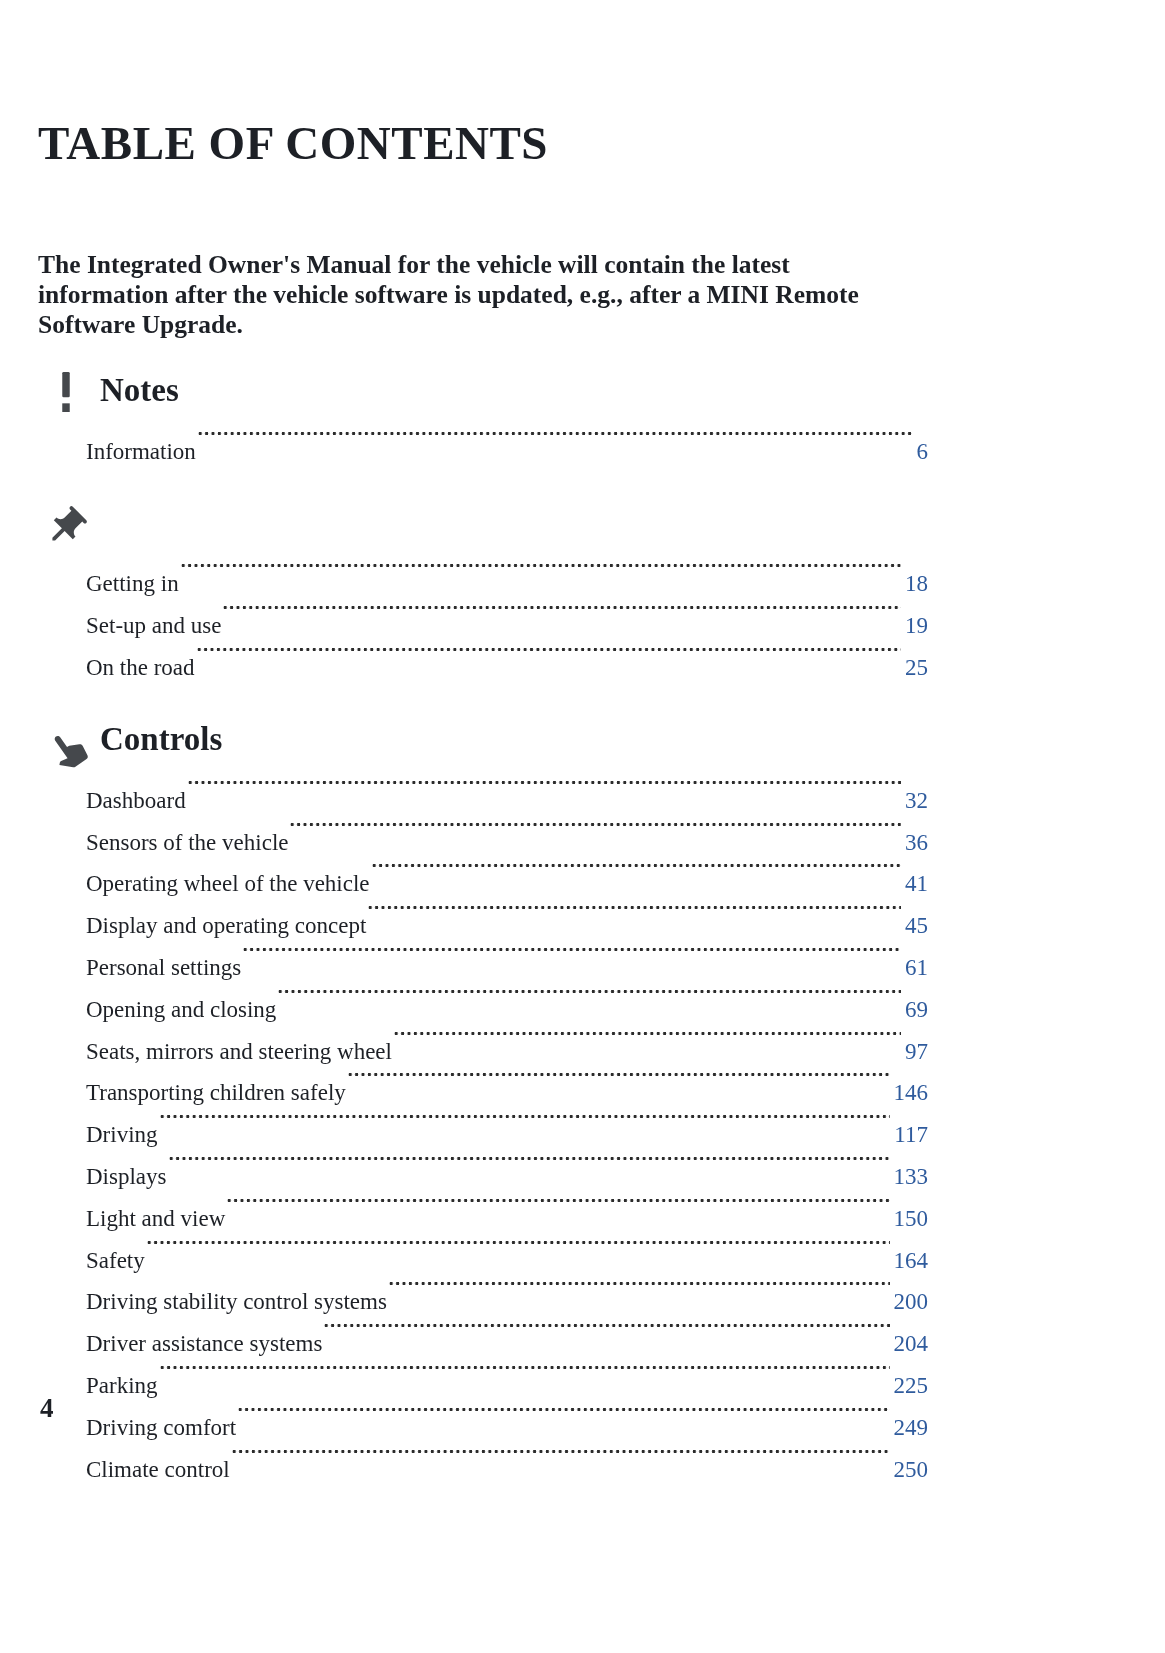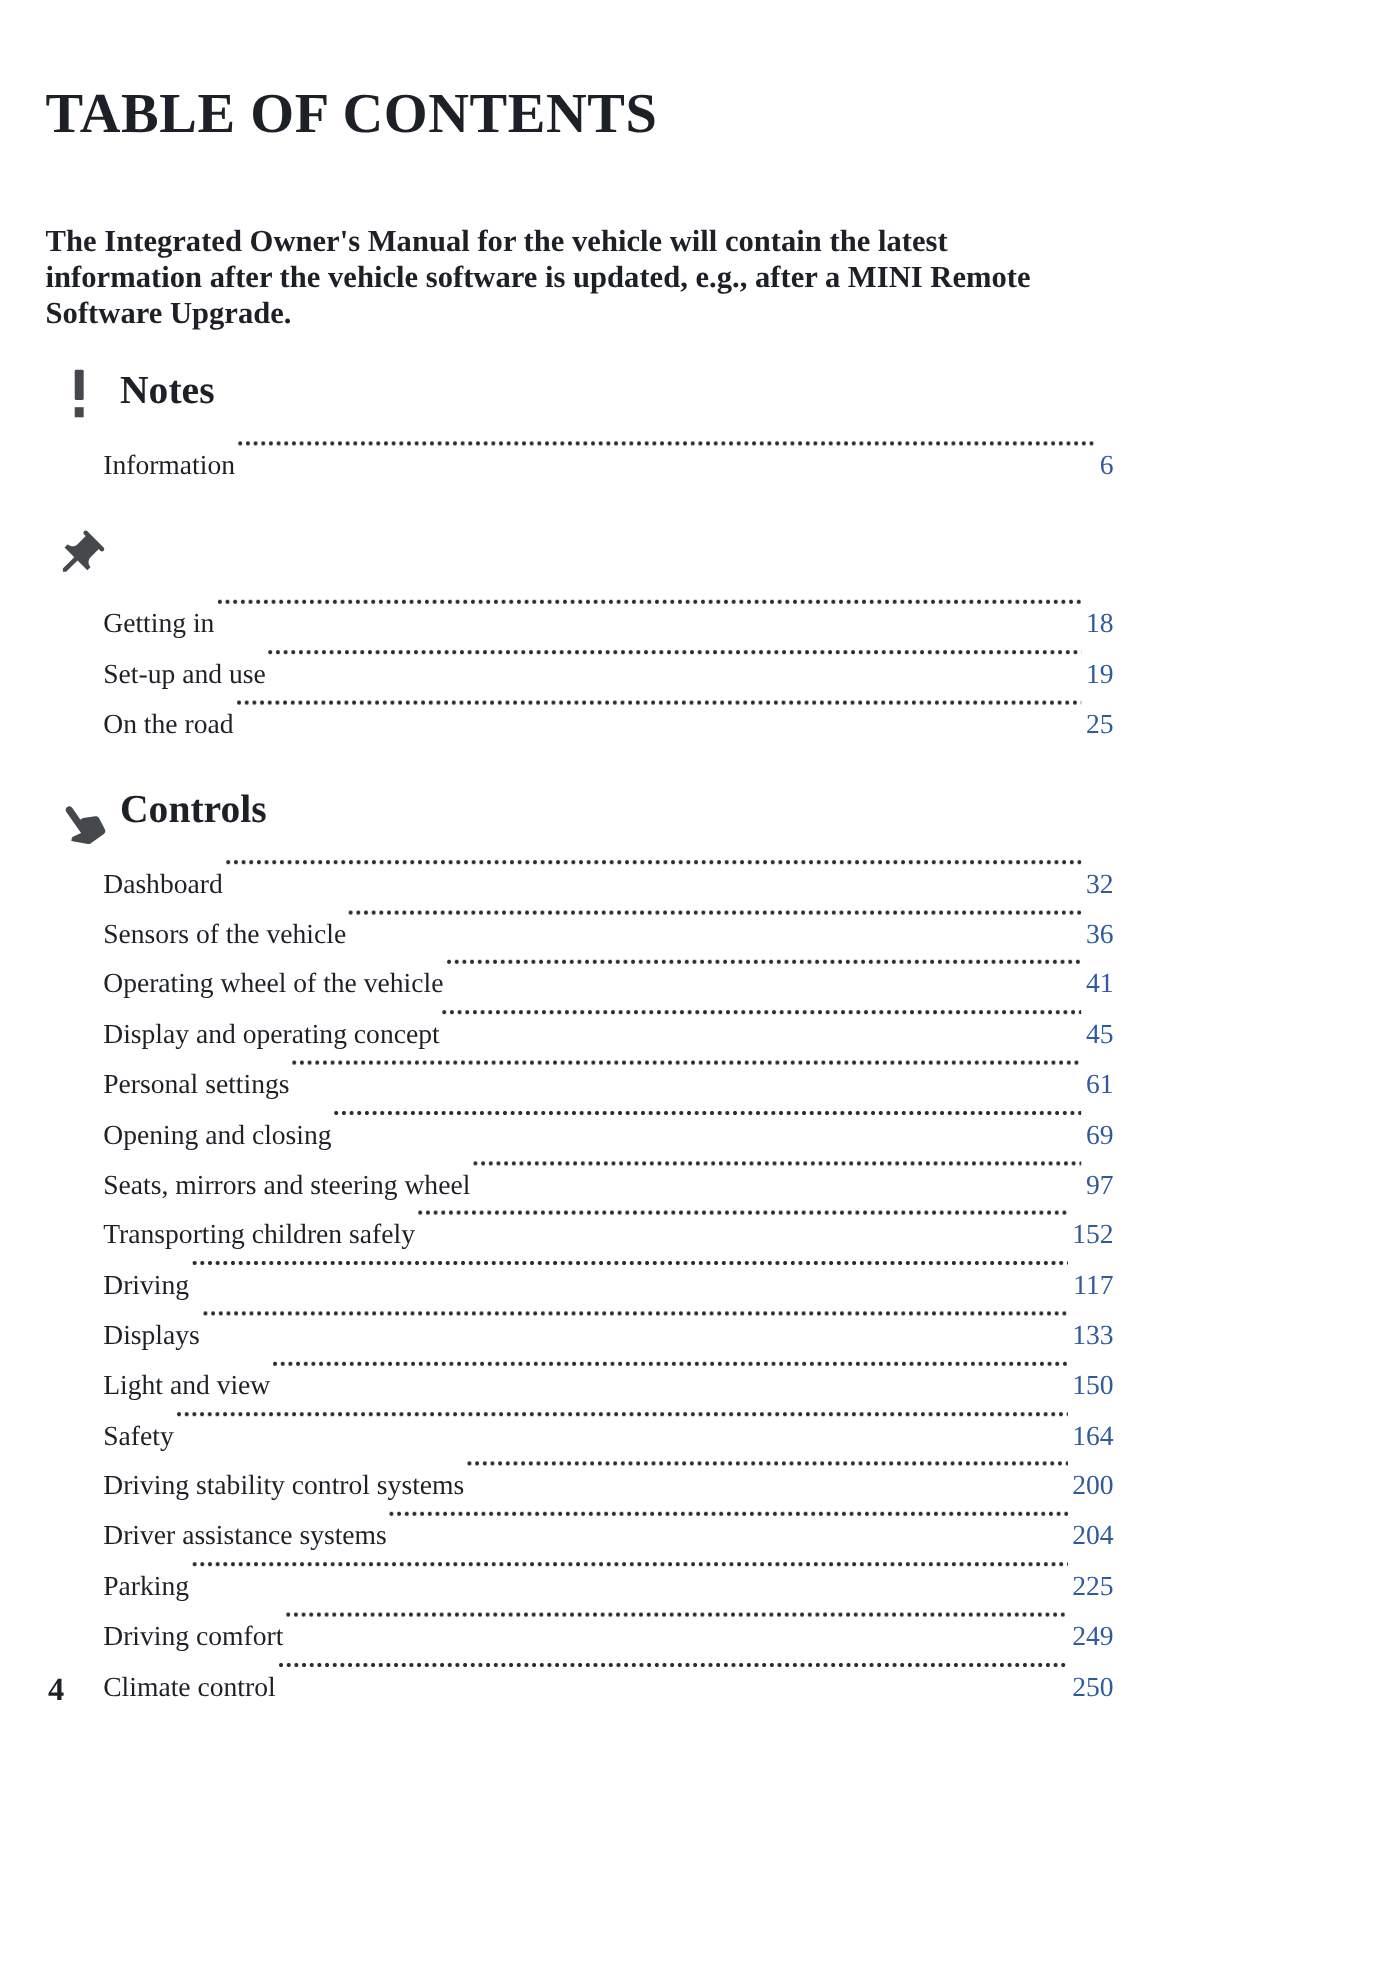--- a/index.html
+++ b/index.html
@@ -1,28 +1,28 @@
 <!DOCTYPE html>
 <html style="--blue: #2f5b9d; --icon: #45484c; --dot: #2b2b2b; --text: #1d2026;"><head>
 <meta charset="utf-8">
 <style>
   html,body { margin:0; padding:0; background:#ffffff; }
   .page {
     width:1165px; height:1480px; background:#ffffff; box-sizing:border-box;
-    padding:70px 237px 0 38px; position:relative;
+    padding:118px 237px 0 38px; position:relative;
     font-family:"Liberation Serif","DejaVu Serif",serif;
     color:var(--text,#1d2026);
     overflow:hidden;
   }
   h1.title {
     margin:0; font-size:47px; font-weight:bold; letter-spacing:.5px;
     color:var(--text,#171b21); line-height:1.1;
   }
   p.intro {
-    margin:64px 0 0 0; max-width:848px;
+    margin:80px 0 0 0; max-width:848px;
     font-weight:bold; font-size:25.5px; line-height:30px; color:var(--text,#1d2026);
   }
   #sections { margin-top:4px; }
   .section { margin-top:32px; }
   .sec-header { display:flex; align-items:flex-start; margin:0 0 7px 0; min-height:52px; }
   .icon { width:56px; display:flex; justify-content:center; align-items:center; flex:0 0 56px; }
   .icon svg { fill:var(--icon,#44474b); }
   .sec-label { font-size:33px; font-weight:bold; color:var(--text,#14171d); margin-left:6px; }
   .entries .row { display:flex; align-items:flex-start; font-size:23px; line-height:41.8px;margin-left:48px; }
   .entry-title { white-space:nowrap; color:var(--text,#26282e); }
@@ -149,21 +149,21 @@
 
   <div class="row">
     <span class="entry-title">Seats, mirrors and steering wheel</span>
     <span class="dots"></span>
     <span class="page-num">97</span>
   </div>
 
   <div class="row">
     <span class="entry-title">Transporting children safely</span>
     <span class="dots"></span>
-    <span class="page-num">152</span>
+    <span class="page-num">146</span>
   </div>
 
   <div class="row">
     <span class="entry-title">Driving</span>
     <span class="dots"></span>
     <span class="page-num">117</span>
   </div>
 
   <div class="row">
     <span class="entry-title">Displays</span>

